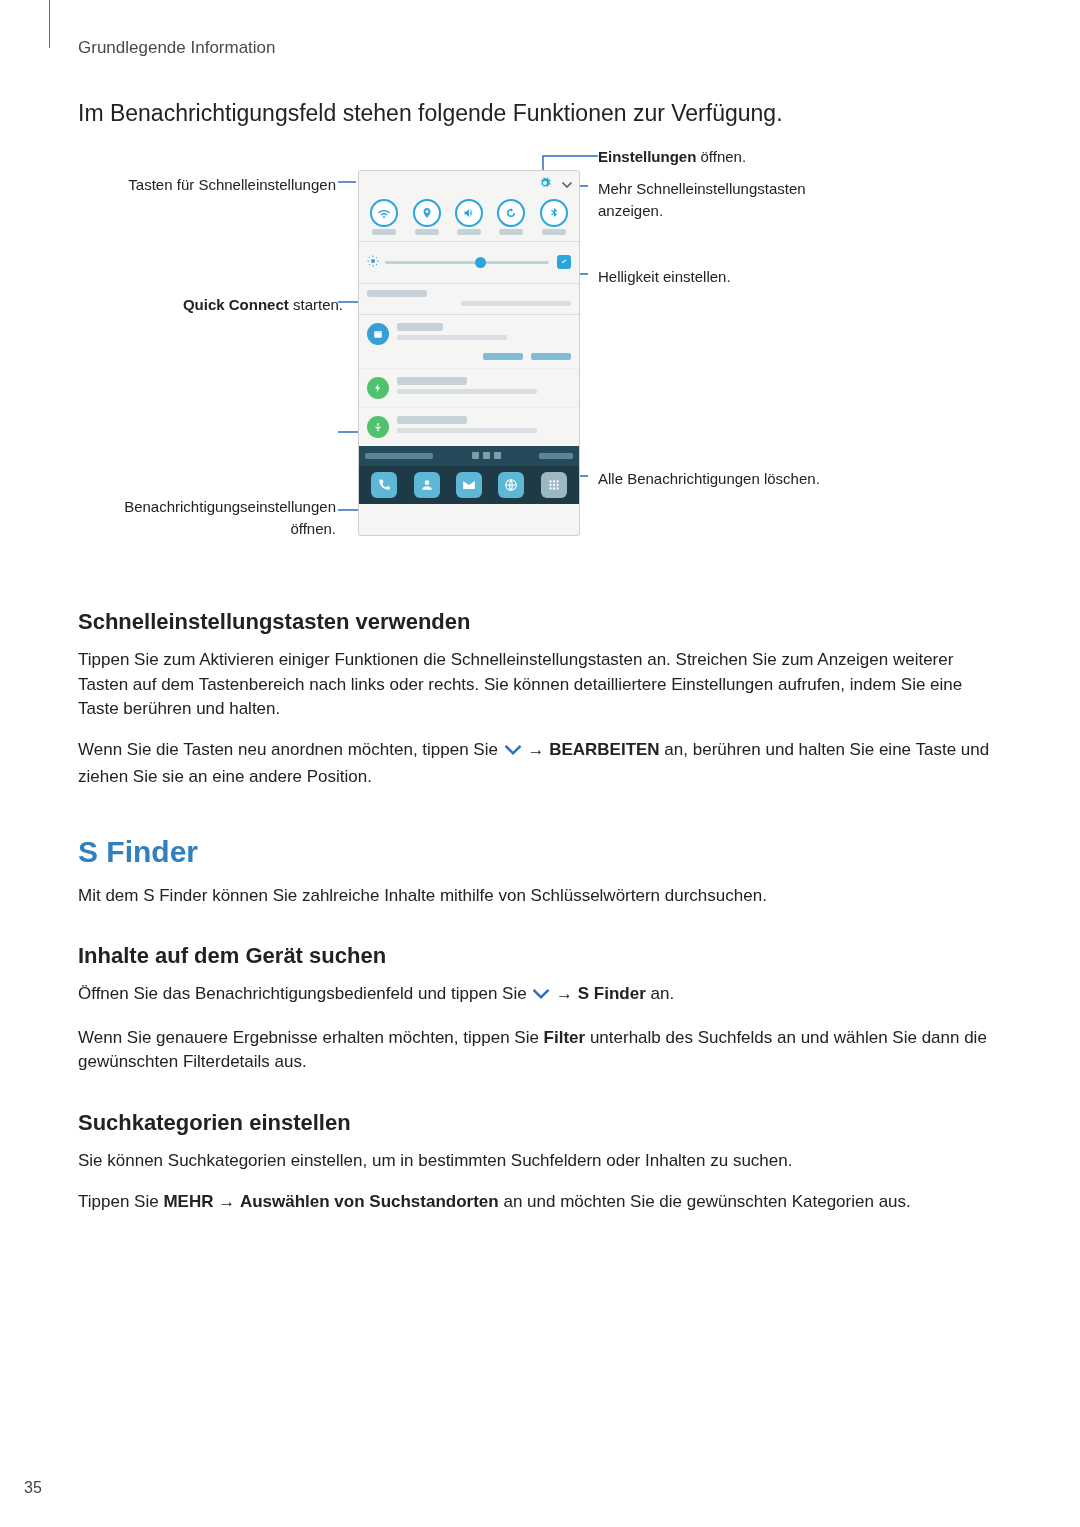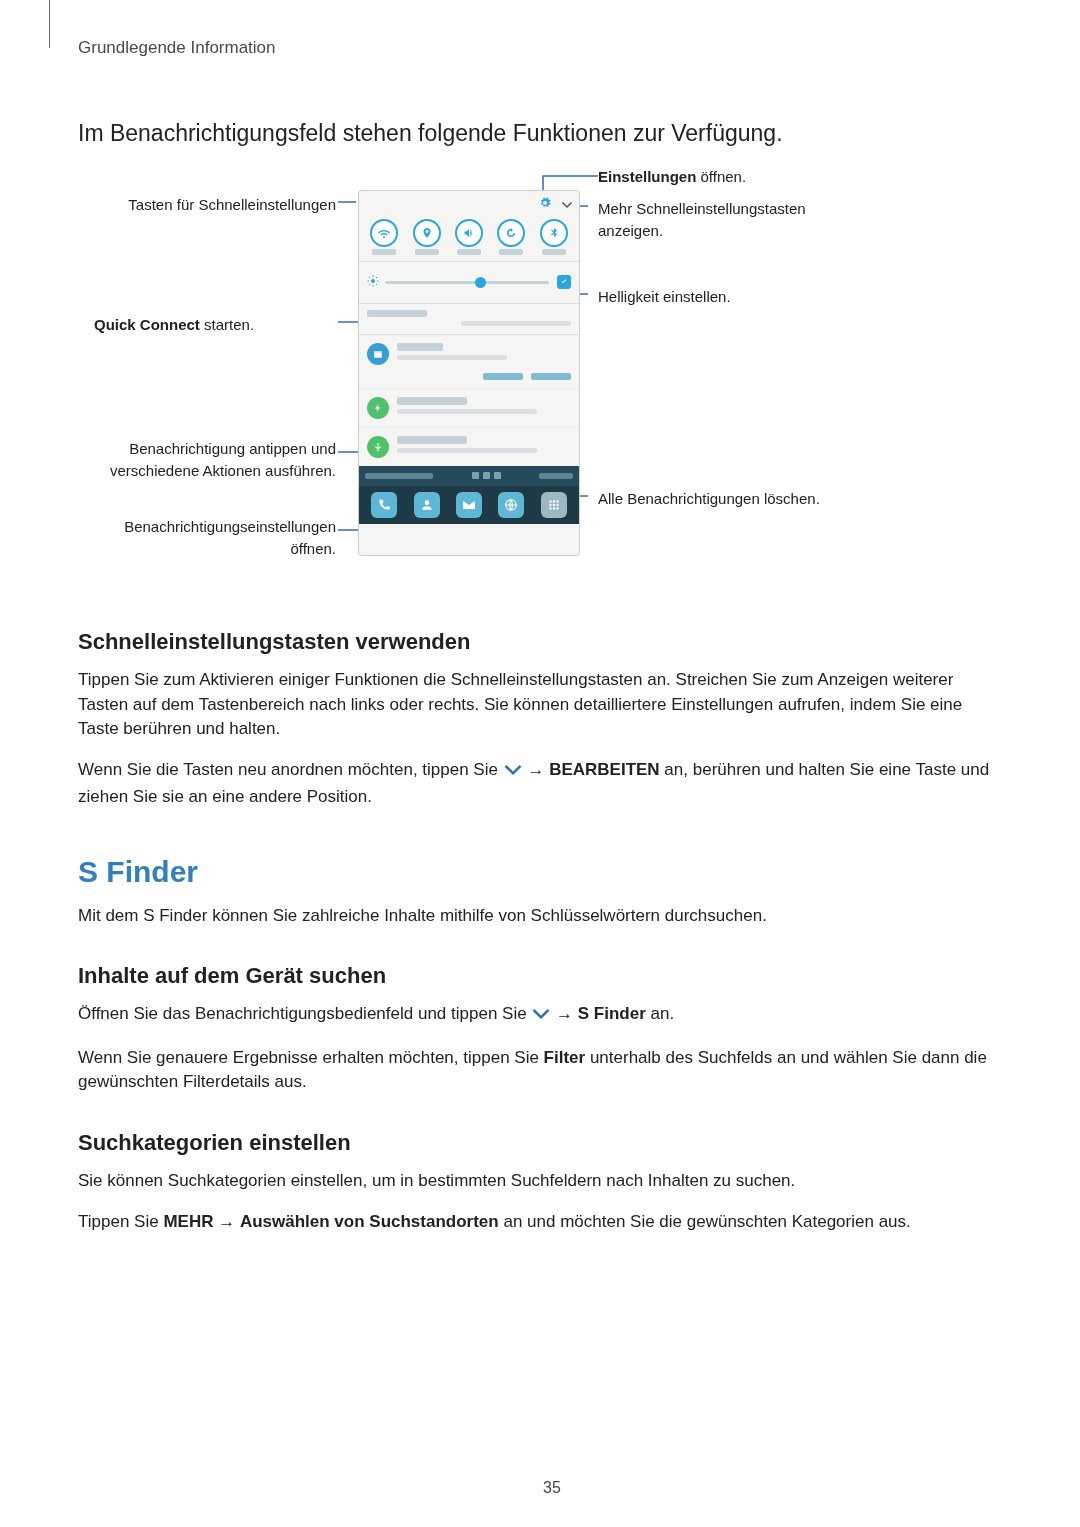--- a/index.html
+++ b/index.html
@@ -21,21 +21,21 @@
     position: absolute;
     left: 49px;
     top: 0;
     width: 1px;
     height: 48px;
     background: #666;
   }
   .breadcrumb {
     font-size: 17px;
     color: #4a4a4a;
-    margin-bottom: 56px;
+    margin-bottom: 36px;
     margin-left: 0;
   }
   .intro {
     margin: 0 0 28px 0;
     font-size: 23px;
   }
   .diagram {
     position: relative;
     height: 420px;
     margin: 0 0 40px 0;
@@ -107,21 +107,21 @@
   .c-line{ stroke:#2a6fbf; stroke-width:1.5; fill:none;}
 
   .h2{ font-size:22px; font-weight:700; margin:32px 0 10px 0;}
   .h1c{ font-size:30px; font-weight:700; color:#2f7fc1; margin:40px 0 10px 0;}
   .para{ margin:0 0 16px 0;}
   .inline-icon{ display:inline-block; vertical-align:-3px;}
   .inline-icon svg{ width:20px; height:16px;}
   .mic svg{ width:14px; height:18px;}
   .arrow{ font-family: inherit;}
   strong{ font-weight:700;}
-  .pgnum{ position:absolute; bottom:28px; left:0; right:0; text-align:center; font-size:16px; color:#444;margin-left:24px;}
+  .pgnum{ position:absolute; bottom:28px; left:0; right:0; font-size:16px; color:#444;margin-left:24px;}
 </style>
 </head>
 <body>
 
 <div class="page">
   <div class="side-line"></div>
 
   <div class="breadcrumb">Grundlegende Information</div>
 
   <p class="intro para">Im Benachrichtigungsfeld stehen folgende Funktionen zur Verfügung.</p>
@@ -142,22 +142,21 @@
 
       <path class="c-line" d="M260,286 L300,286 L300,190"></path>
       <path class="c-line" d="M300,190 L300,300"></path>
 
       <path class="c-line" d="M487,330 L510,330"></path>
 
       <path class="c-line" d="M260,364 L310,364 L310,335"></path>
     </svg>
 
     <div class="callout" style="left:0; top:28px; width:258px; text-align:right;">Tasten für Schnelleinstellungen</div>
-    <div class="callout" style="left:16px; top:148px; width:258px; text-align:left;"><strong>Quick Connect</strong><span> starten.</span></div>
-    <div class="callout" style="left:0; top:272px; width:258px; text-align:right;">Benachrichtigung antippen und verschiedene Aktionen ausführen.</div>
+    <div class="callout" style="left:7px; top:148px; width:258px; text-align:right;"><strong>Quick Connect</strong><span> starten.</span></div>
     <div class="callout" style="left:0; top:350px; width:258px; text-align:right;">Benachrichtigungseinstellungen öffnen.</div>
 
     <div class="callout" style="left:520; top:0; width:260px; left:520px;"><strong>Einstellungen</strong><span> öffnen.</span></div>
     <div class="callout" style="left:520px; top:32px; width:260px;">Mehr Schnelleinstellungstasten anzeigen.</div>
     <div class="callout" style="left:520px; top:120px; width:260px;">Helligkeit einstellen.</div>
     <div class="callout" style="left:520px; top:322px; width:260px;">Alle Benachrichtigungen löschen.</div>
 
     <div class="phone">
       <div class="phone-status">
         <span><svg class="gear" viewBox="0 0 24 24">
@@ -337,19 +336,19 @@
   <p class="para">
     <span>Öffnen Sie das Benachrichtigungsbedienfeld und tippen Sie </span><span class="inline-icon"><svg viewBox="0 0 24 16">
           <path fill="none" stroke="#2a6fbf" stroke-width="3" d="M3 3l9 9 9-9"></path>
         </svg></span><span class="arrow"> → </span><strong>S Finder</strong><span> an.</span>
   </p>
   <p class="para">
     <span>Wenn Sie genauere Ergebnisse erhalten möchten, tippen Sie </span><strong>Filter</strong><span> unterhalb des Suchfelds an und wählen Sie dann die gewünschten Filterdetails aus.</span>
   </p>
 
   <div class="h2">Suchkategorien einstellen</div>
-  <p class="para">Sie können Suchkategorien einstellen, um in bestimmten Suchfeldern nach Inhalten zu suchen.</p>
+  <p class="para">Sie können Suchkategorien einstellen, um in bestimmten Suchfeldern oder Inhalten zu suchen.</p>
   <p class="para">
     <span>Tippen Sie </span><strong>MEHR</strong><span class="arrow"> → </span><strong>Auswählen von Suchstandorten</strong><span> an und möchten Sie die gewünschten Kategorien aus.</span>
   </p>
 
   <div class="pgnum">35</div>
 </div>
 
 </body></html>

